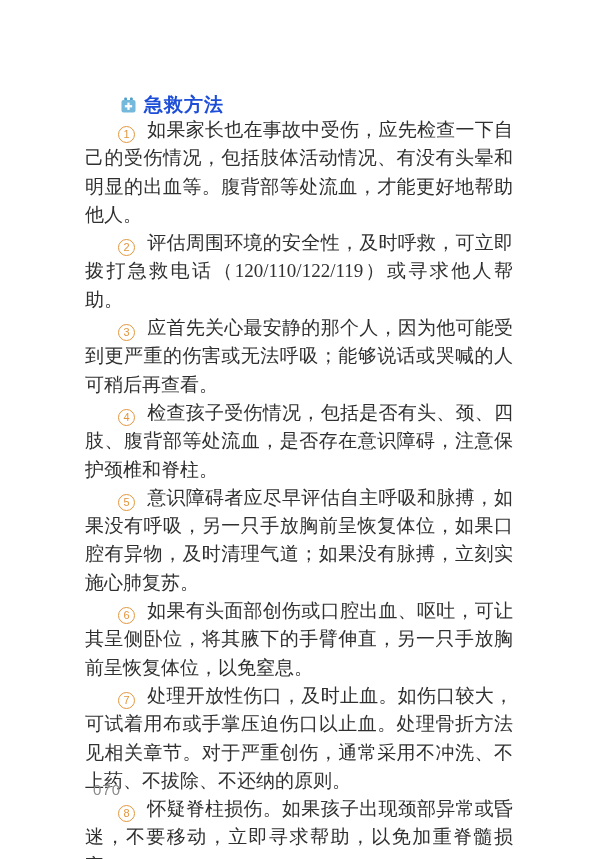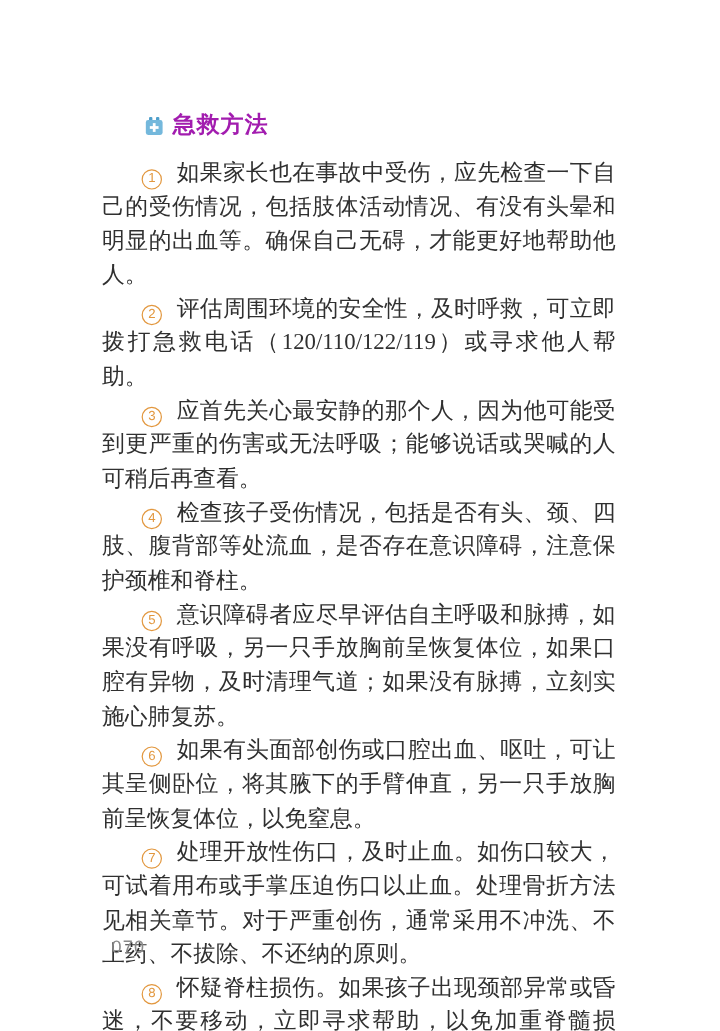--- a/index.html
+++ b/index.html
@@ -19,25 +19,25 @@
   .content {
     position: absolute;
     left: 85px;
     top: 94px;
     width: 428px;
   }
   .heading {
     display: flex;
     align-items: center;
     gap: 8px;
-    margin: 0 0 15px 36px;
+    margin: 0 0 0 36px;
     font-family: "Liberation Sans", "DejaVu Sans", sans-serif;
     font-weight: bold;
     font-size: 19px;
-    color: #a21caf;
+    color: #1d4ed8;
     letter-spacing: 1px;
     line-height: 22px;
   }
   .heading .kit-icon { flex: 0 0 auto; display: inline-flex; }
   .para {
     margin: 0;
     font-size: 19px;
     line-height: 28.3px;
     color: #303030;
     text-align: justify;
@@ -82,21 +82,21 @@
           <rect x="3.2" y="0.5" width="2.8" height="4" rx="0.9" fill="#4e9fcb"></rect>
           <rect x="9.0" y="0.5" width="2.8" height="4" rx="0.9" fill="#4e9fcb"></rect>
           <rect x="0.5" y="3" width="14" height="12.5" rx="2" fill="#74b8dc"></rect>
           <rect x="6.35" y="5.6" width="2.3" height="7.3" fill="#ffffff"></rect>
           <rect x="3.85" y="8.1" width="7.3" height="2.3" fill="#ffffff"></rect>
         </svg>
       </span>
       <span>急救方法</span>
     </h2>
 
-    <p class="para"><span class="cnum">1</span><span>如果家长也在事故中受伤，应先检查一下自己的受伤情况，包括肢体活动情况、有没有头晕和明显的出血等。确保自己无碍，才能更好地帮助他人。</span></p>
+    <p class="para"><span class="cnum">1</span><span>如果家长也在事故中受伤，应先检查一下自己的受伤情况，包括肢体活动情况、有没有头晕和明显的出血等。腹背部等处流血，才能更好地帮助他人。</span></p>
 
     <p class="para"><span class="cnum">2</span><span>评估周围环境的安全性，及时呼救，可立即拨打急救电话（120/110/122/119）或寻求他人帮助。</span></p>
 
     <p class="para"><span class="cnum">3</span><span>应首先关心最安静的那个人，因为他可能受到更严重的伤害或无法呼吸；能够说话或哭喊的人可稍后再查看。</span></p>
 
     <p class="para"><span class="cnum">4</span><span>检查孩子受伤情况，包括是否有头、颈、四肢、腹背部等处流血，是否存在意识障碍，注意保护颈椎和脊柱。</span></p>
 
     <p class="para"><span class="cnum">5</span><span>意识障碍者应尽早评估自主呼吸和脉搏，如果没有呼吸，另一只手放胸前呈恢复体位，如果口腔有异物，及时清理气道；如果没有脉搏，立刻实施心肺复苏。</span></p>
 
     <p class="para"><span class="cnum">6</span><span>如果有头面部创伤或口腔出血、呕吐，可让其呈侧卧位，将其腋下的手臂伸直，另一只手放胸前呈恢复体位，以免窒息。</span></p>

